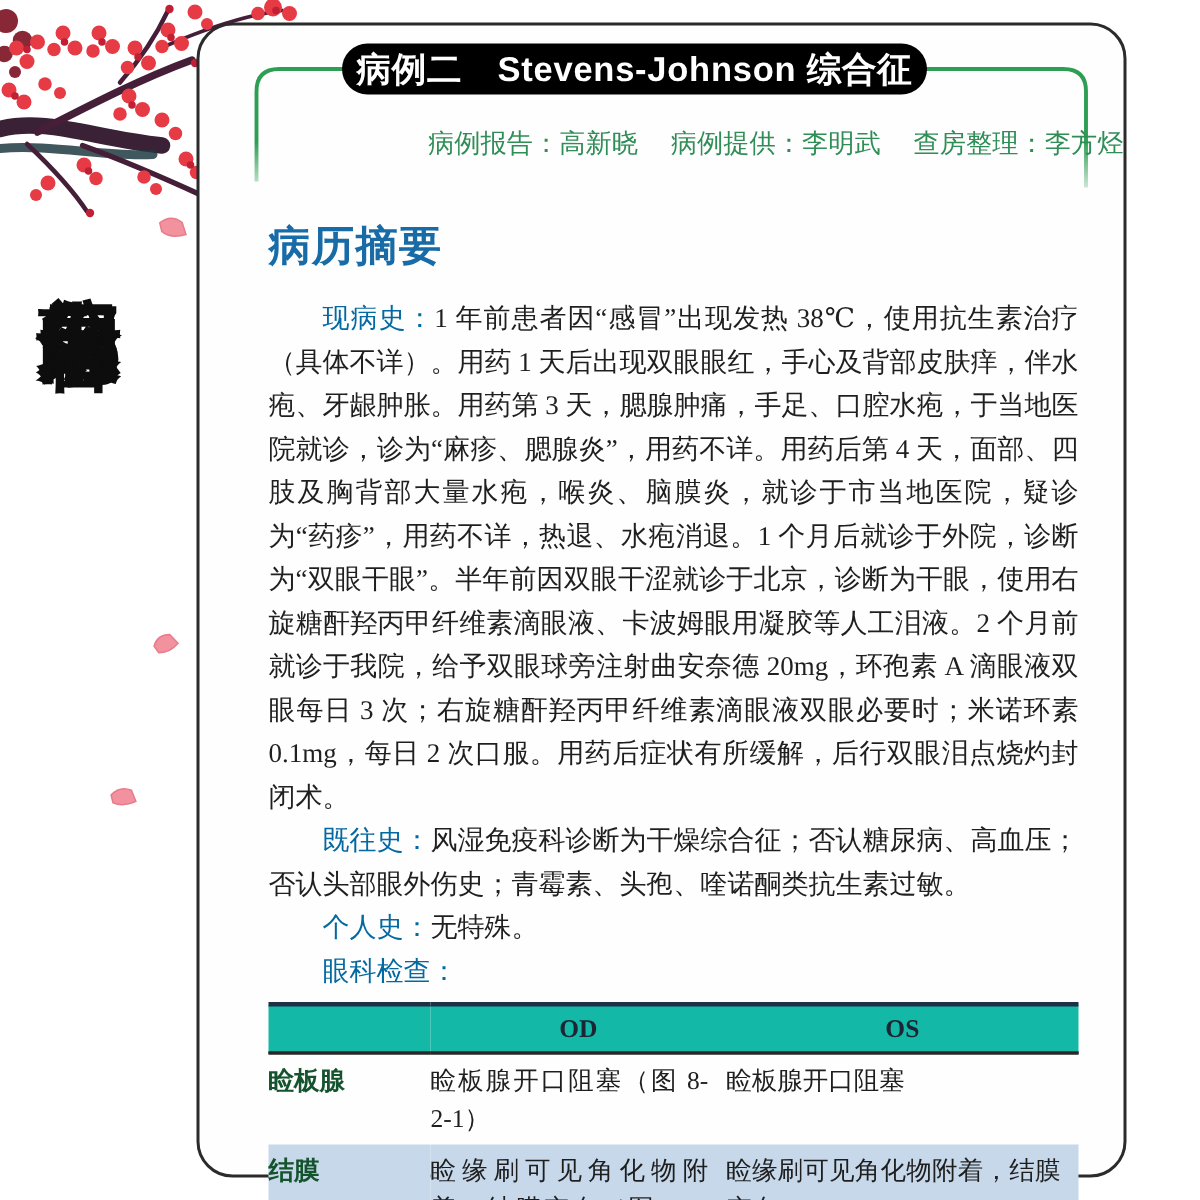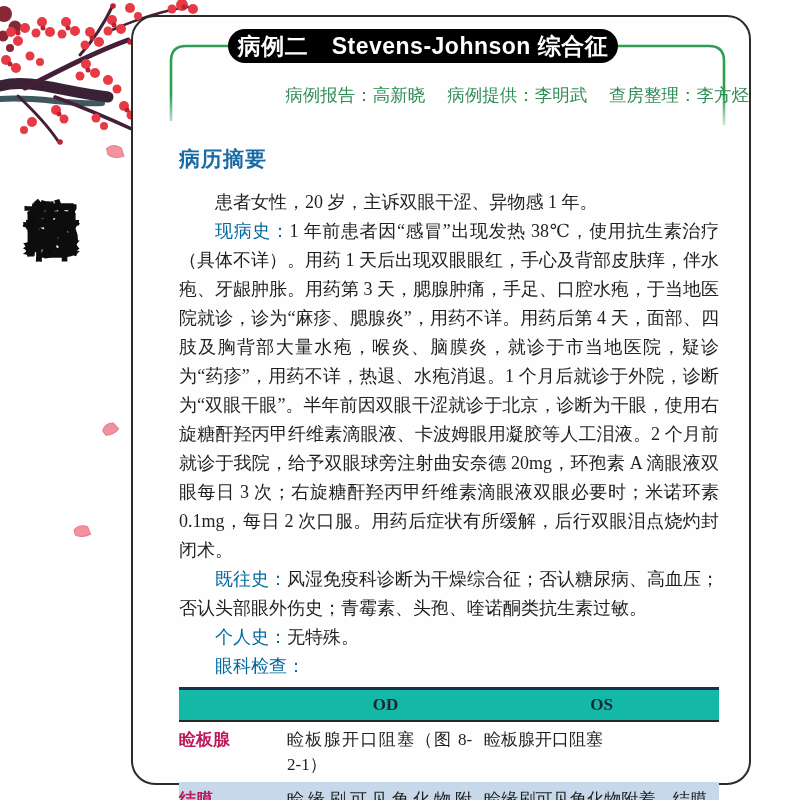--- a/index.html
+++ b/index.html
@@ -32,21 +32,21 @@
     letter-spacing:0.5px;
   }
   .credits{
     position:absolute;left:0;top:66px;width:100%;text-align:right;
     color:#2f8d56;font-size:17.5px;font-weight:500;
   }
   .content{
     position:absolute;left:46px;top:128px;width:540px;color:#1e1e1e;
   }
   .section-heading{
-    font-size:21px;font-weight:bold;color:#176ba6;margin:0 0 15px 0;
+    font-size:28px;font-weight:bold;color:#176ba6;margin:0 0 15px 0;
     letter-spacing:1px;
   }
   .content p{
     margin:0;font-size:18px;line-height:29px;text-align:justify;
     text-indent:2em;color:#1f1f1f;
   }
   .content p b{font-weight:normal;color:#0369a1;}
   
   .table-wrap{margin-top:6px;}
   table.exam{
@@ -58,21 +58,21 @@
     padding:5px 0;font-weight:bold;color:#1c2533;font-size:17px;
     text-align:center;
   }
   table.exam td{
     padding:5px 12px 5px 0;vertical-align:top;line-height:25px;
     text-align:justify;
   }
   table.exam .c1{width:20%;}
   table.exam .c2{width:36.5%;}
   table.exam .c3{width:43.5%;}
-  table.exam td.row-label{font-weight:bold;color:#be185d;}
+  table.exam td.row-label{font-weight:bold;color:#14532d;}
   table.exam tr.alt td{background:#c6d8ea;}
 </style>
 </head>
 <body>
 
 <svg class="decor" width="800" height="800" viewBox="0 0 800 800" aria-hidden="true">
 
   <g fill="#7e1627" opacity="0.92">
     <circle cx="4" cy="14" r="8"></circle>
       <circle cx="15" cy="27" r="6.5"></circle>
@@ -172,21 +172,20 @@
 
   <div class="case-pill">
     <span>病例二　Stevens-Johnson 综合征</span>
   </div>
 
   <div class="credits">病例报告：高新晓　 病例提供：李明武　 查房整理：李方烃</div>
 
   <div class="content">
     <h2 class="section-heading">病历摘要</h2>
 
-    <p>患者女性，20 岁，主诉双眼干涩、异物感 1 年。</p>
 
     <p><b>现病史：</b><span>1 年前患者因“感冒”出现发热 38℃，使用抗生素治疗（具体不详）。用药 1 天后出现双眼眼红，手心及背部皮肤痒，伴水疱、牙龈肿胀。用药第 3 天，腮腺肿痛，手足、口腔水疱，于当地医院就诊，诊为“麻疹、腮腺炎”，用药不详。用药后第 4 天，面部、四肢及胸背部大量水疱，喉炎、脑膜炎，就诊于市当地医院，疑诊为“药疹”，用药不详，热退、水疱消退。1 个月后就诊于外院，诊断为“双眼干眼”。半年前因双眼干涩就诊于北京，诊断为干眼，使用右旋糖酐羟丙甲纤维素滴眼液、卡波姆眼用凝胶等人工泪液。2 个月前就诊于我院，给予双眼球旁注射曲安奈德 20mg，环孢素 A 滴眼液双眼每日 3 次；右旋糖酐羟丙甲纤维素滴眼液双眼必要时；米诺环素 0.1mg，每日 2 次口服。用药后症状有所缓解，后行双眼泪点烧灼封闭术。</span></p>
 
     <p><b>既往史：</b><span>风湿免疫科诊断为干燥综合征；否认糖尿病、高血压；否认头部眼外伤史；青霉素、头孢、喹诺酮类抗生素过敏。</span></p>
 
     <p><b>个人史：</b><span>无特殊。</span></p>
 
     <p><b>眼科检查：</b></p>
 
     <div class="table-wrap">

